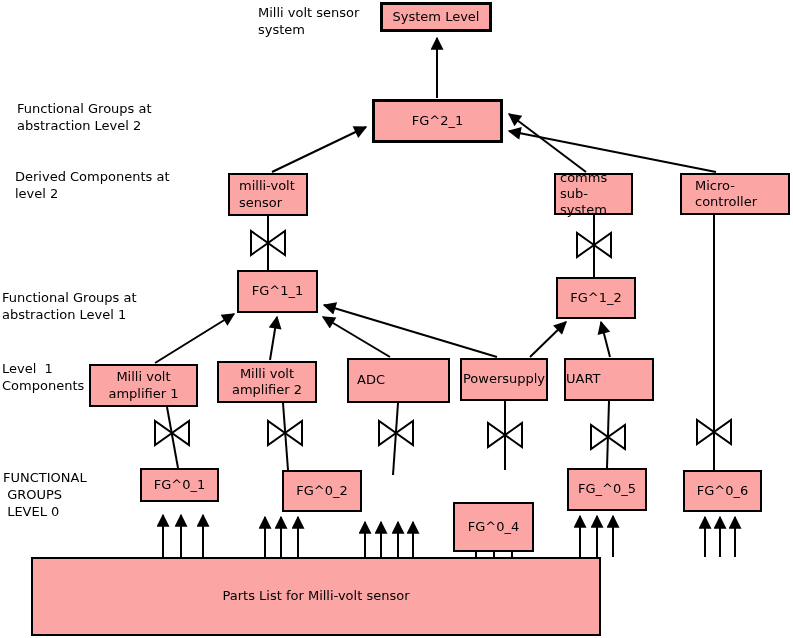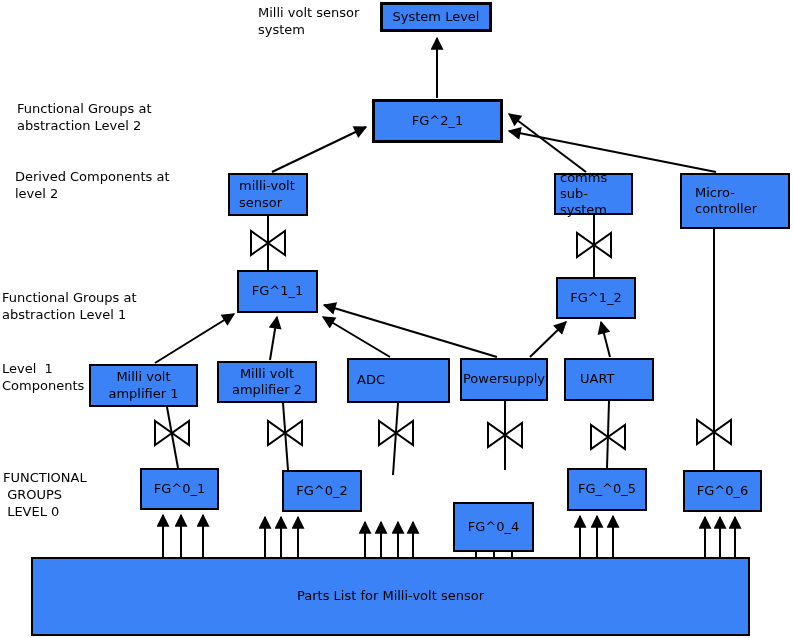--- a/index.html
+++ b/index.html
@@ -4,21 +4,21 @@
 <style>
   html,body{margin:0;padding:0;}
   body{
     width:793px;height:638px;position:relative;background:#ffffff;
     font-family:"DejaVu Sans","Liberation Sans",sans-serif;
     font-size:13px;color:#000;overflow:hidden;
   }
   #diagram-canvas{position:absolute;left:0;top:0;width:793px;height:638px;border-radius:28px;}
   svg.wires{position:absolute;left:0;top:0;}
   .node{
-    position:absolute;border:2px solid #000;background:#3b82f6;
+    position:absolute;border:2px solid #000;background:#fca5a5;
     display:flex;align-items:center;justify-content:center;
     text-align:center;white-space:pre-wrap;line-height:1.25;
     box-sizing:border-box;z-index:2;
   }
   .node.thick{border-width:3px;}
   .node.leftalign{justify-content:flex-start;text-align:left;}
   .rowlabel{
     position:absolute;white-space:pre-wrap;line-height:1.3;z-index:2;
   }
 </style>
@@ -106,35 +106,35 @@
  GROUPS
  LEVEL 0</div>
 
   <div class="node thick" style="left:380px;top:2px;width:112px;height:30px;">System Level</div>
   <div class="node thick" style="left:372px;top:99px;width:131px;height:44px;">FG^2_1</div>
 
   <div class="node leftalign" style="left:554px;top:173px;width:79px;height:42px;padding-left:4px;">comms
 sub-system</div>
   <div class="node leftalign" style="left:228px;top:173px;width:80px;height:43px;padding-left:9px;">milli-volt
 sensor</div>
-  <div class="node leftalign" style="left:680px;top:173px;width:110px;height:56px;padding-left:13px;">Micro-
+  <div class="node leftalign" style="left:680px;top:173px;width:110px;height:42px;padding-left:13px;">Micro-
 controller</div>
 
   <div class="node" style="left:237px;top:270px;width:81px;height:43px;">FG^1_1</div>
   <div class="node" style="left:556px;top:277px;width:80px;height:42px;">FG^1_2</div>
 
   <div class="node" style="left:89px;top:364px;width:109px;height:43px;">Milli volt
 amplifier 1</div>
   <div class="node" style="left:217px;top:361px;width:100px;height:42px;">Milli volt
 amplifier 2</div>
   <div class="node leftalign" style="left:347px;top:358px;width:103px;height:45px;padding-left:8px;">ADC</div>
   <div class="node" style="left:460px;top:358px;width:88px;height:43px;">Powersupply</div>
-  <div class="node leftalign" style="left:564px;top:358px;width:90px;height:43px;padding-left:14px;">UART</div>
+  <div class="node leftalign" style="left:564px;top:358px;width:90px;height:43px;">UART</div>
 
-  <div class="node" style="left:140px;top:468px;width:79px;height:42px;">FG^0_1</div>
+  <div class="node" style="left:140px;top:468px;width:79px;height:34px;">FG^0_1</div>
   <div class="node" style="left:247px;top:470px;width:80px;height:42px;margin-left:35px;">FG^0_2</div>
   <div class="node" style="left:453px;top:470px;width:81px;height:50px;margin-top:32px;">FG^0_4</div>
   <div class="node" style="left:567px;top:468px;width:80px;height:43px;">FG_^0_5</div>
   <div class="node" style="left:683px;top:470px;width:79px;height:42px;">FG^0_6</div>
 
-  <div class="node" style="left:31px;top:557px;width:719px;height:79px;">Parts List for Milli-volt sensor</div>
+  <div class="node" style="left:31px;top:557px;width:570px;height:79px;">Parts List for Milli-volt sensor</div>
 
 </div>
 
 </body></html>

